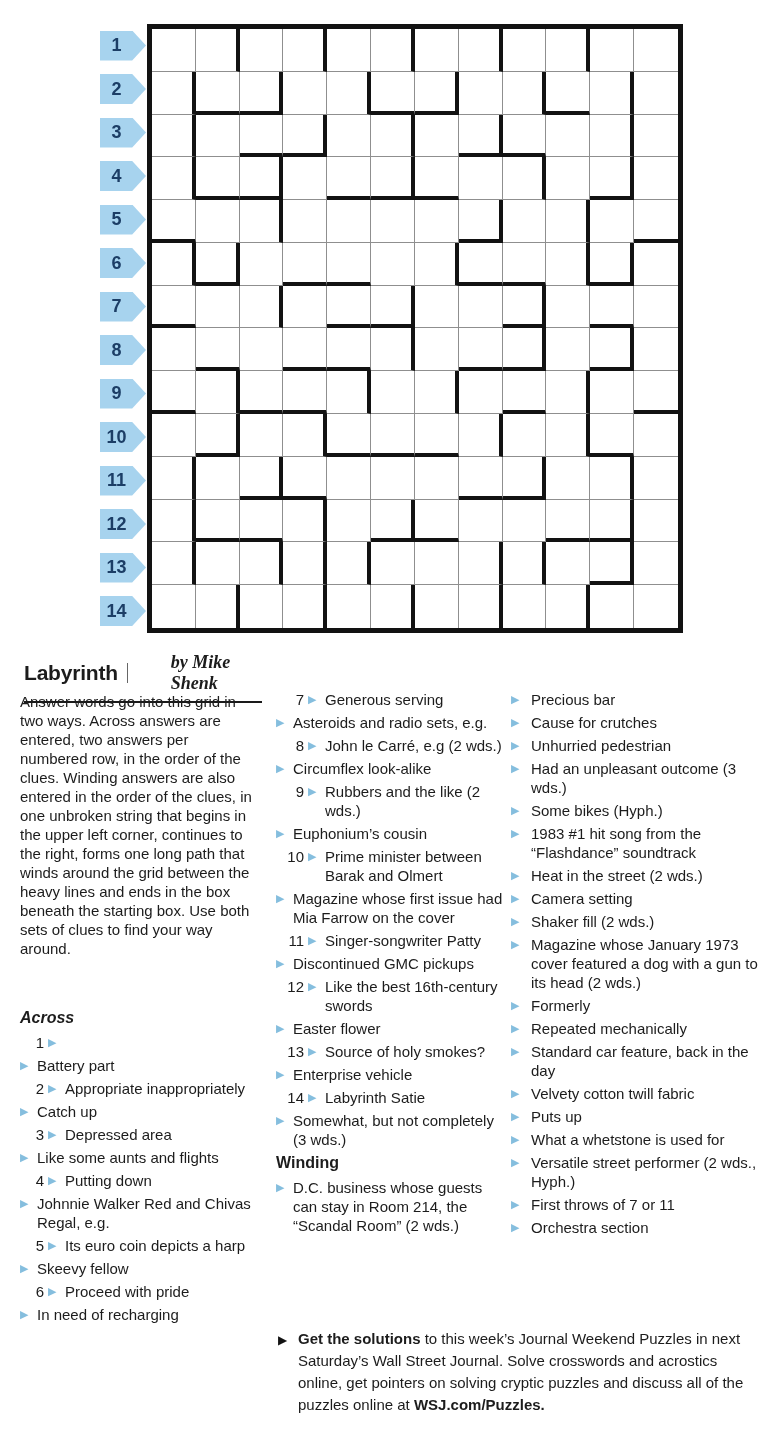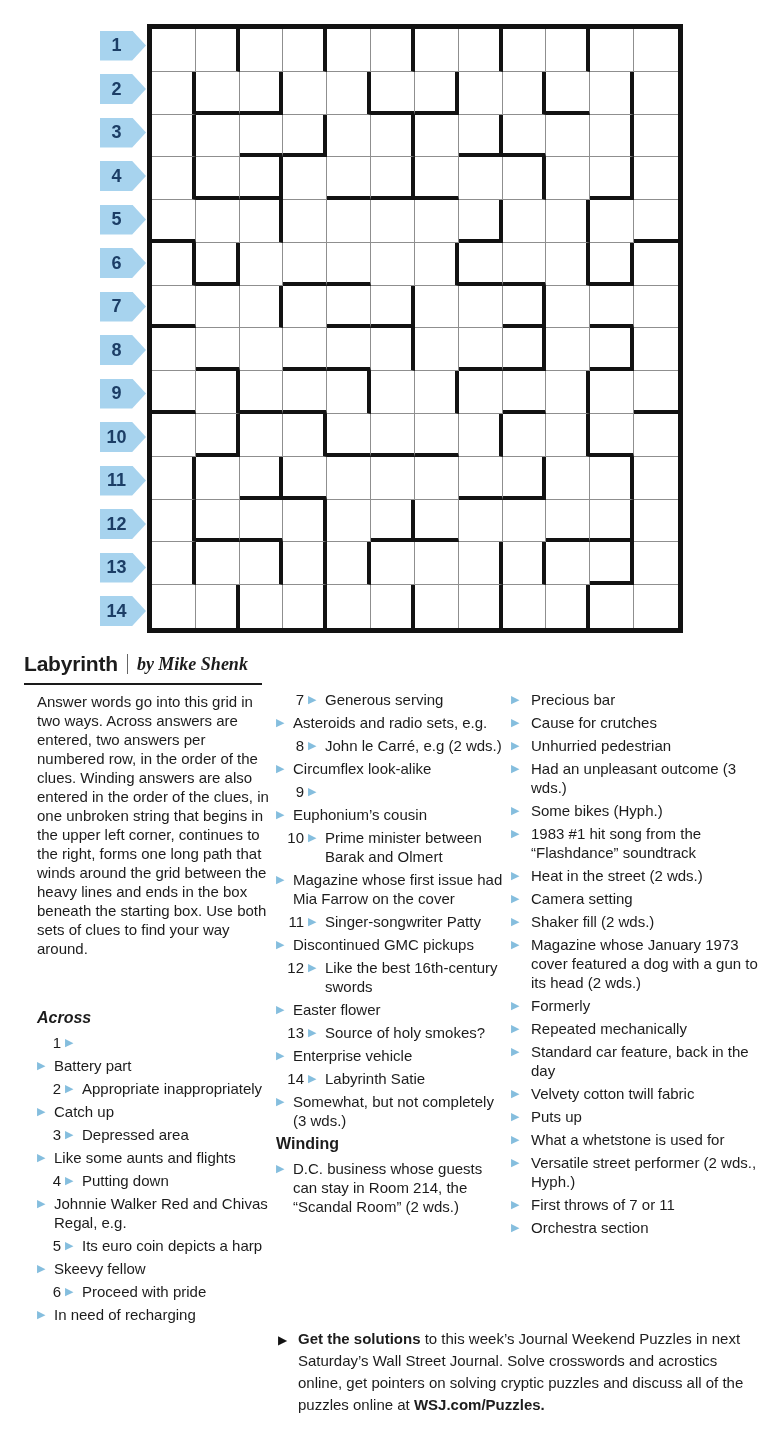--- a/index.html
+++ b/index.html
@@ -26,26 +26,26 @@
          clip-path:polygon(0 0,70% 0,100% 50%,70% 100%,0 100%);
          display:flex;align-items:center;justify-content:center;
          box-sizing:border-box;padding-right:13px;
          font-weight:bold;font-size:18px;color:var(--arrownum);}
 
   
   #titleblock{position:absolute;left:24px;top:652px;width:238px;}
   #titlerow{display:flex;align-items:center;}
   #title{font-size:21px;font-weight:bold;letter-spacing:-0.2px;}
   #titlebar{width:1px;height:20px;background:#666;margin:0 9px;}
-  #byline{font-family:"Liberation Serif",serif;font-style:italic;font-weight:bold;font-size:18px;}
+  #byline{font-family:"Liberation Serif",serif;font-style:italic;font-weight:bold;font-size:18px;margin-left:34px;}
   #titlerule{border-bottom:2px solid #1a1a1a;margin-top:7px;}
 
   
   .col{position:absolute;font-size:15px;line-height:19px;}
-  #col1{left:37px;top:692px;width:238px;}
+  #col1{left:20px;top:692px;width:238px;}
   #col2{left:276px;top:690px;width:228px;}
   #col3{left:511px;top:690px;width:252px;}
   #intro{white-space:normal;}
   .sechead{font-weight:bold;font-size:16px;margin-bottom:6px;}
   #acrosshead{margin-top:50px;font-style:italic;}
   #windinghead{margin-top:4px;}
 
   .clue{display:flex;margin-bottom:4px;}
   .cnum{flex:0 0 24px;text-align:right;padding-right:4px;}
   #col2 .cnum{flex:0 0 28px;}
@@ -364,20 +364,21 @@
           <span class="tri">▶</span>
           <span class="ctext">John le Carré, e.g (2 wds.)</span>
         </div>
         <div class="clue nonum">
           <span class="tri">▶</span>
           <span class="ctext">Circumflex look-alike</span>
         </div>
         <div class="clue">
           <span class="cnum">9</span>
           <span class="tri">▶</span>
+          <span class="ctext">Rubbers and the like (2 wds.)</span>
         </div>
         <div class="clue nonum">
           <span class="tri">▶</span>
           <span class="ctext">Euphonium’s cousin</span>
         </div>
         <div class="clue">
           <span class="cnum">10</span>
           <span class="tri">▶</span>
           <span class="ctext">Prime minister between Barak and Olmert</span>
         </div>

